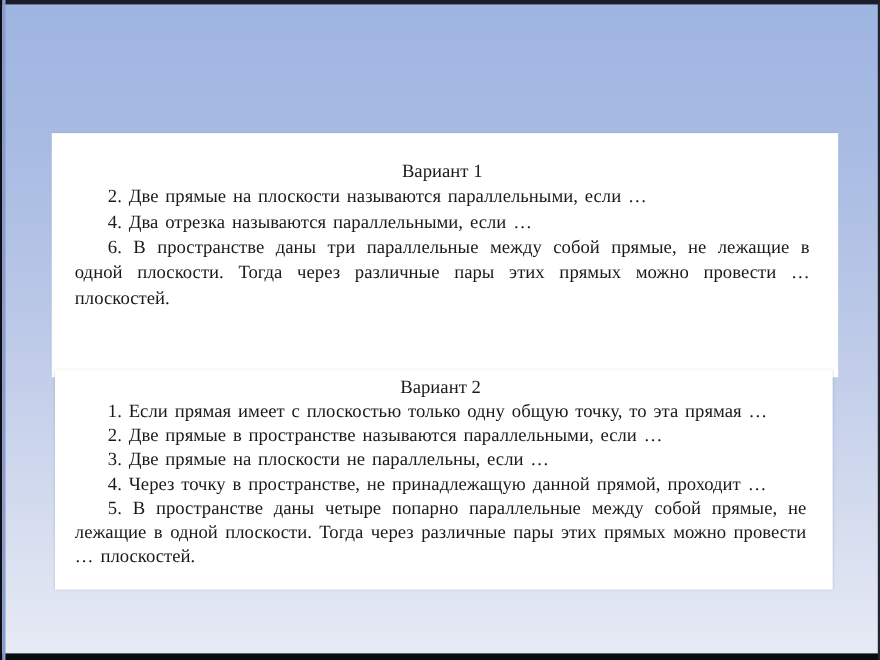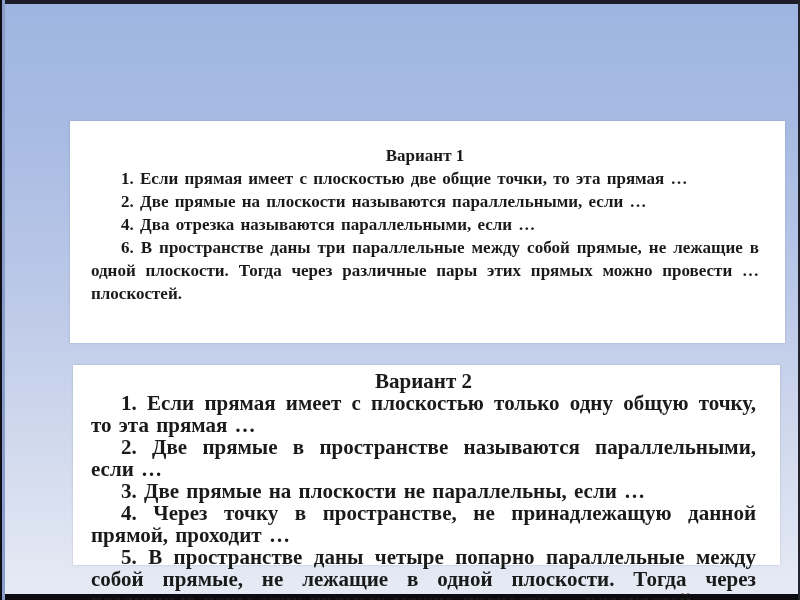--- a/index.html
+++ b/index.html
@@ -45,63 +45,61 @@
     font-size:23px;
     line-height:31px;
     letter-spacing:0.2px;
   }
 
   .card{
     position:absolute;
     background:var(--card-bg);
     color:var(--body-color);
     font-family:"Liberation Serif","DejaVu Serif",serif;
-    font-weight:bold;
+    font-weight:normal;
     box-shadow:0 0 2px rgba(60,70,100,0.25);
-    margin-left:23px;
   }
   .card p{
     margin:0;
     text-align:justify;
     text-indent:30px;
     word-spacing:2px;
   }
   .card .heading{
     text-align:center;
     text-indent:0;
     word-spacing:normal;
   }
   .card-v1{
     left:47px;top:121px;width:715px;height:222px;
     padding:23px 26px 0 21px;
     box-sizing:border-box;
     font-size:17px;line-height:23px;
   }
   .card-v2{
-    left:50px;top:365px;width:707px;height:200px;
+    left:50px;top:336px;width:707px;height:200px;
     padding:5px 24px 0 18px;
     box-sizing:border-box;
-    font-size:21px;line-height:22px;
+    font-size:17px;line-height:22px;
   }
 </style>
 </head>
 <body>
 
 <div class="slide">
 
   <div class="edge edge-top"></div>
   <div class="edge edge-bottom"></div>
   <div class="edge edge-left-dark"></div>
   <div class="edge edge-left-accent"></div>
   <div class="edge edge-right-dark"></div>
 
 
   <div class="card card-v1">
     <p class="heading">Вариант 1</p>
-    <p>1. Если прямая имеет с плоскостью две общие точки, то эта прямая …</p>
     <p>2. Две прямые на плоскости называются параллельными, если …</p>
     <p>4. Два отрезка называются параллельными, если …</p>
     <p>6. В пространстве даны три параллельные между собой прямые, не лежащие в одной плоскости. Тогда через различные пары этих прямых можно провести … плоскостей.</p>
   </div>
 
   <div class="card card-v2">
     <p class="heading">Вариант 2</p>
     <p>1. Если прямая имеет с плоскостью только одну общую точку, то эта прямая …</p>
     <p>2. Две прямые в пространстве называются параллельными, если …</p>
     <p>3. Две прямые на плоскости не параллельны, если …</p>

